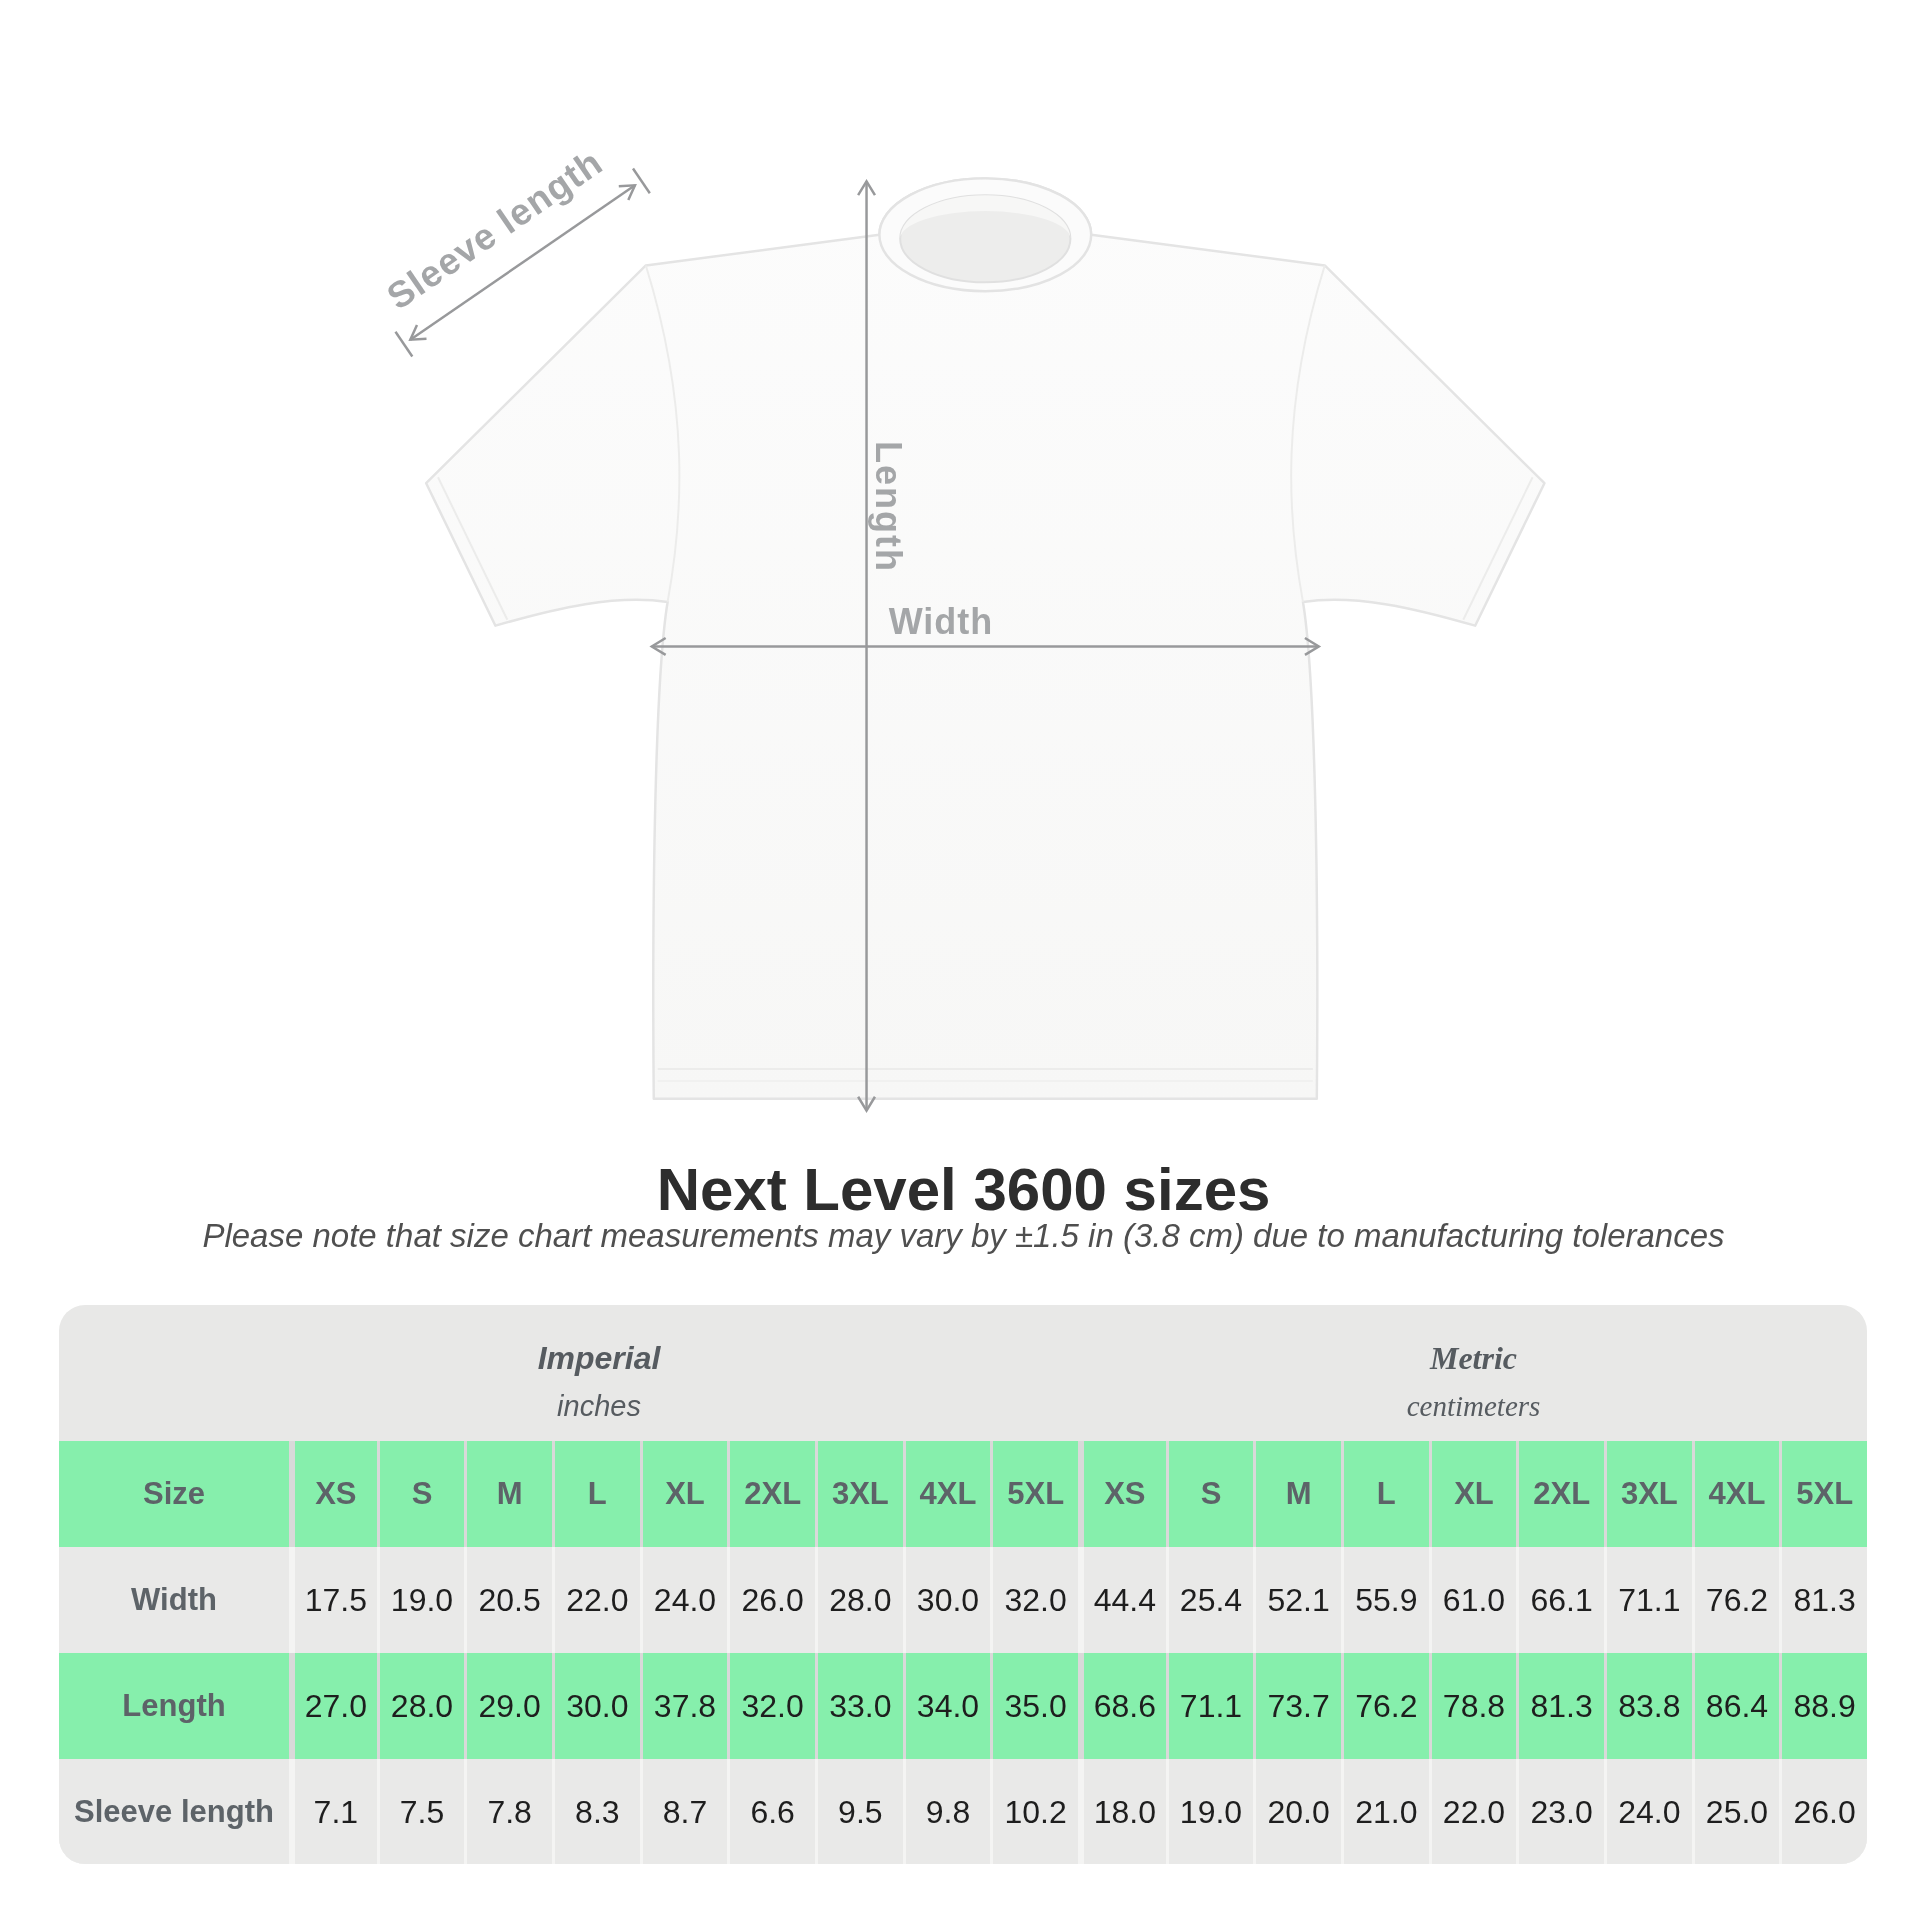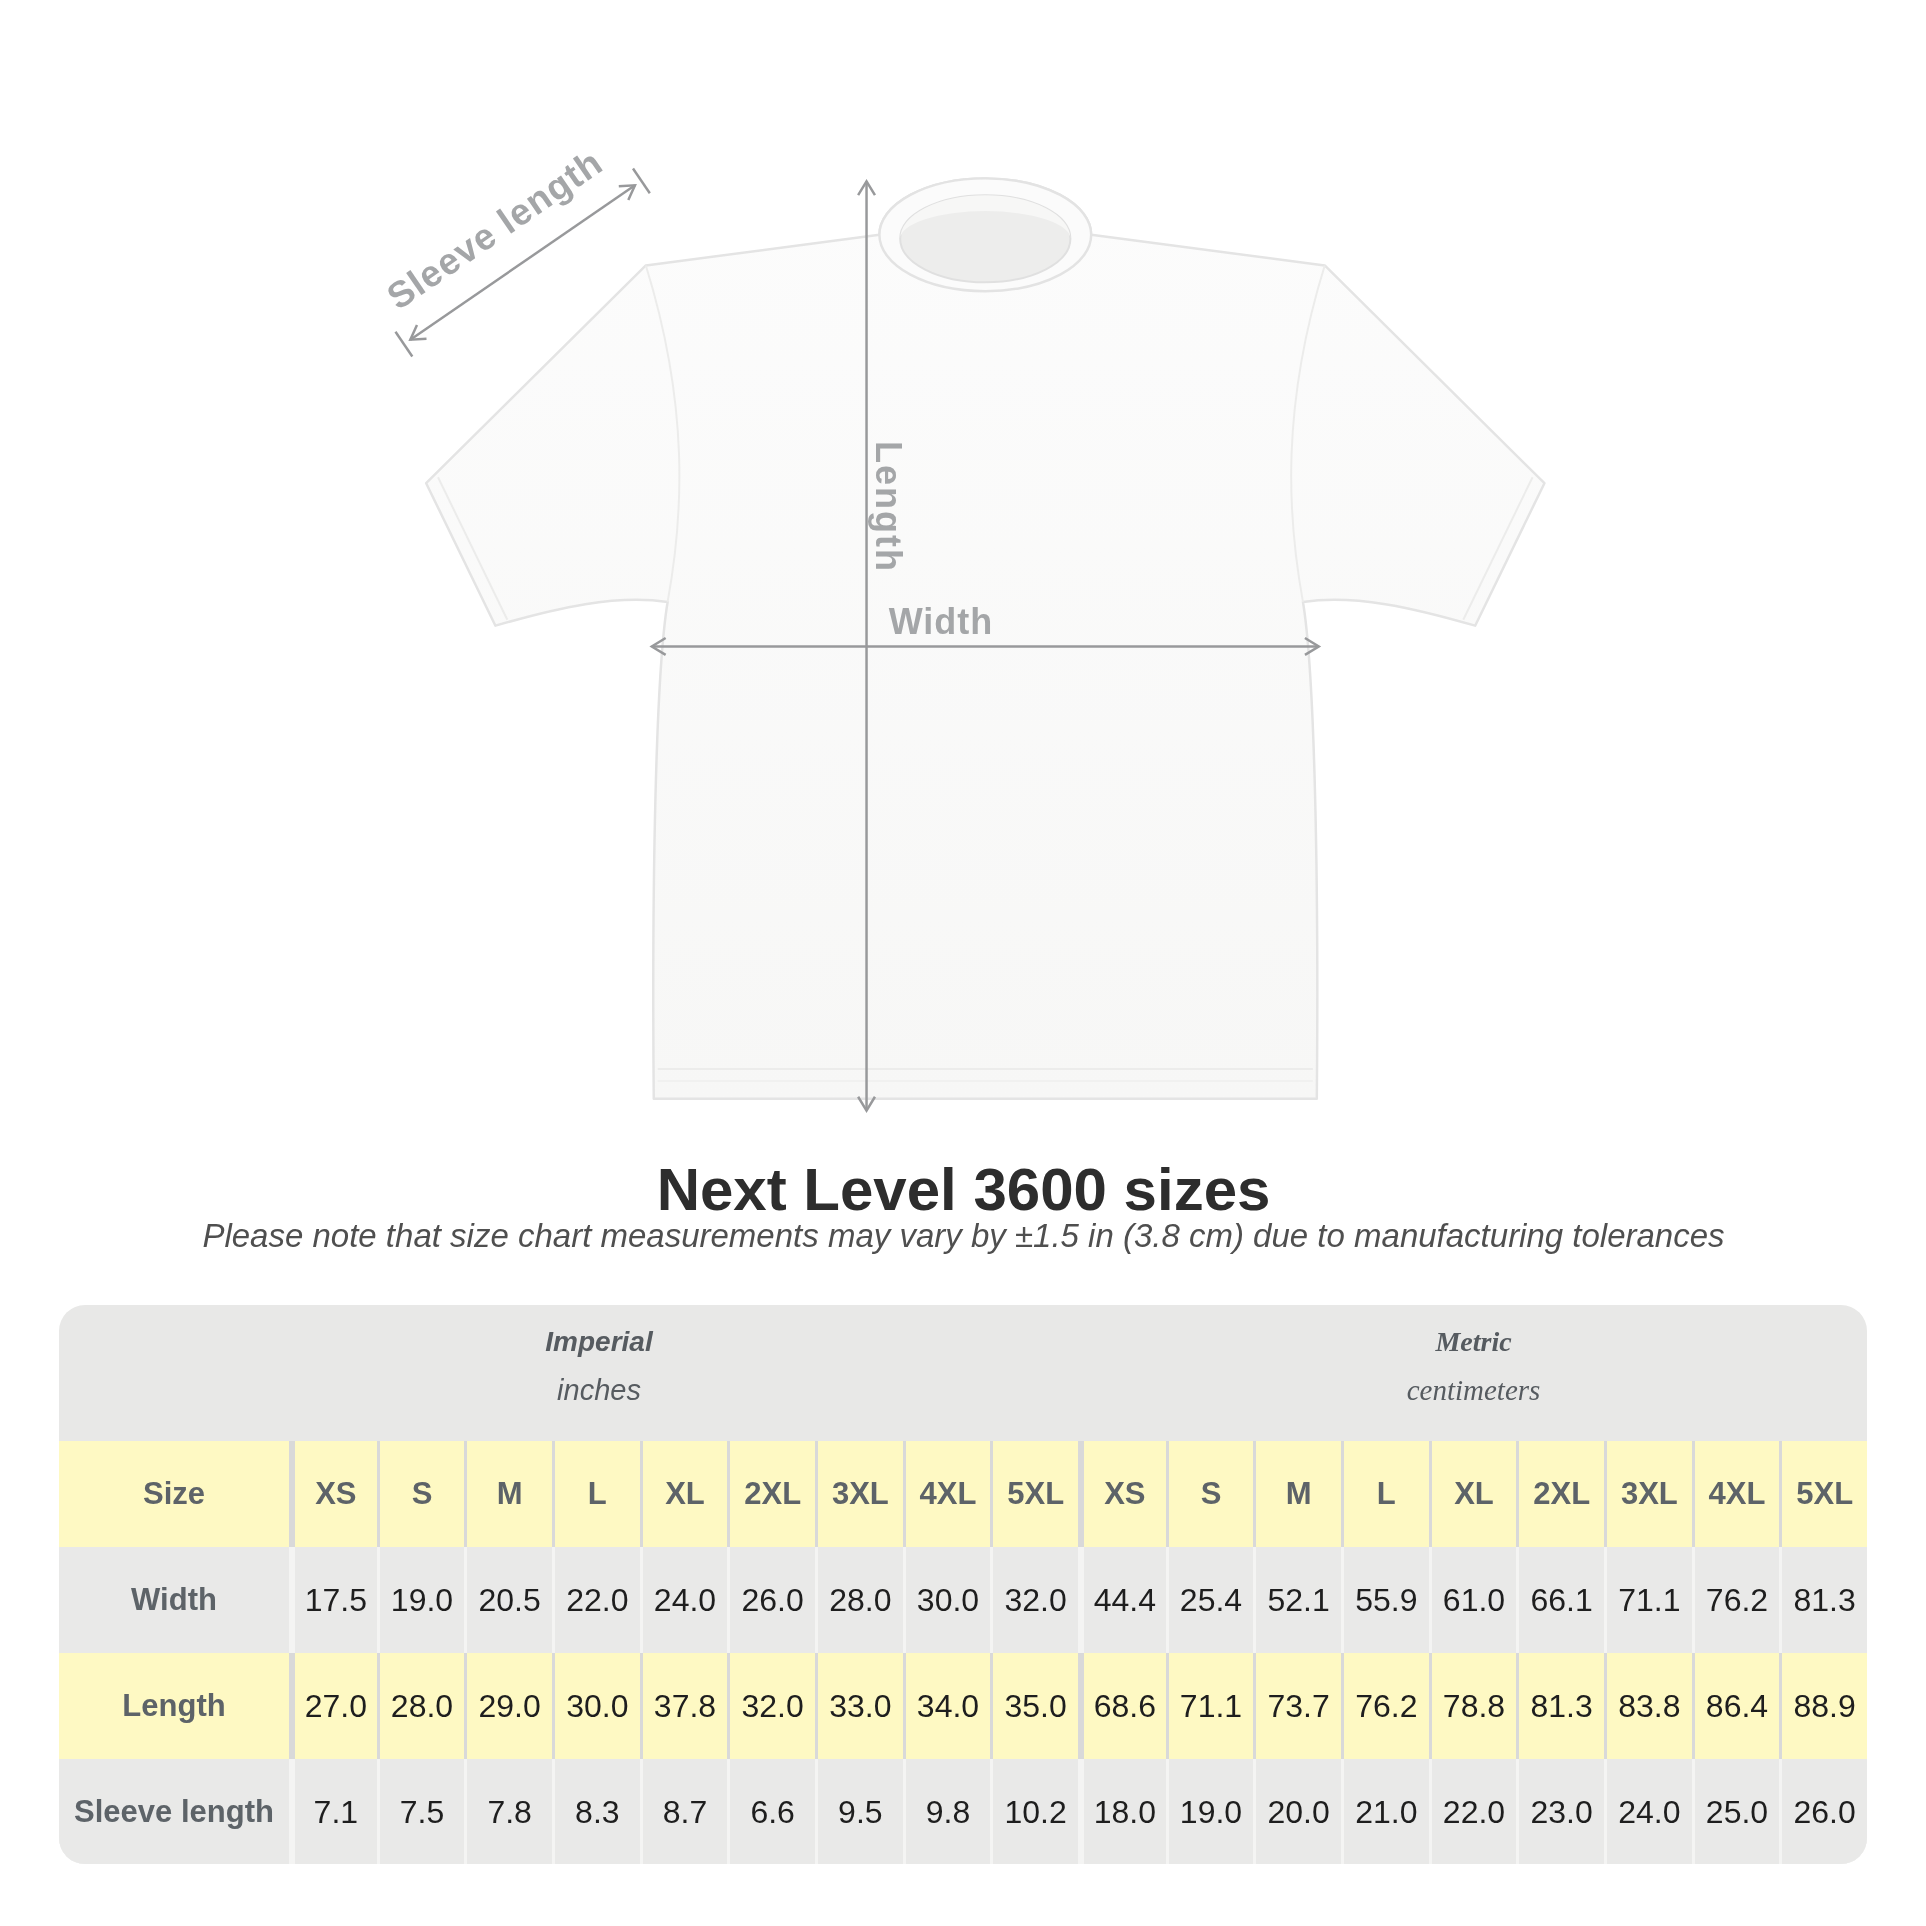--- a/index.html
+++ b/index.html
@@ -19,26 +19,26 @@
   .page-subtitle{position:absolute;left:0;top:1216px;width:100%;text-align:center;
     font-size:33px;line-height:40px;font-style:italic;color:#4f4f4f;}
 
   
   .size-table{position:absolute;left:59px;top:1305px;width:1808px;height:559px;
     background:#e8e8e7;border-radius:26px;overflow:hidden;}
   .unit-band{display:flex;height:136px;}
   .unit-group{display:flex;flex-direction:column;align-items:center;box-sizing:border-box;padding-top:14px;color:#565b60;}
   .unit-group.left{width:1021px;padding-left:59px;}
   .unit-group.right{flex:1;font-family:Liberation Serif, serif;}
-  .unit-name{font-size:28px;line-height:46px;font-weight:bold;font-style:italic;}
+  .unit-name{font-size:32px;line-height:46px;font-weight:bold;font-style:italic;margin-top:16px;}
   .unit-sub{font-size:29px;line-height:36px;font-style:italic;margin-top:7px;}
 
   .row{display:grid;grid-template-columns:230px repeat(18,1fr);grid-column-gap:3px;height:106px;}
   .row.white{background:#d9d9d9;}
-  .row.white .cell{background:#fef9c3;}
+  .row.white .cell{background:#86efac;}
   .row.gray{background:#f4f4f3;}
   .row.gray .cell{background:#e9e9e8;}
   .cell{display:flex;align-items:center;justify-content:center;font-size:32px;color:#1e1e1e;}
   .cell.label,.cell.head{font-weight:bold;color:#5d6368;font-size:31px;}
   .row.white .cell.group-start{border-left:3px solid #d9d9d9;}
   .row.gray .cell.group-start{border-left:3px solid #f4f4f3;}
 </style>
 </head>
 <body>
 

